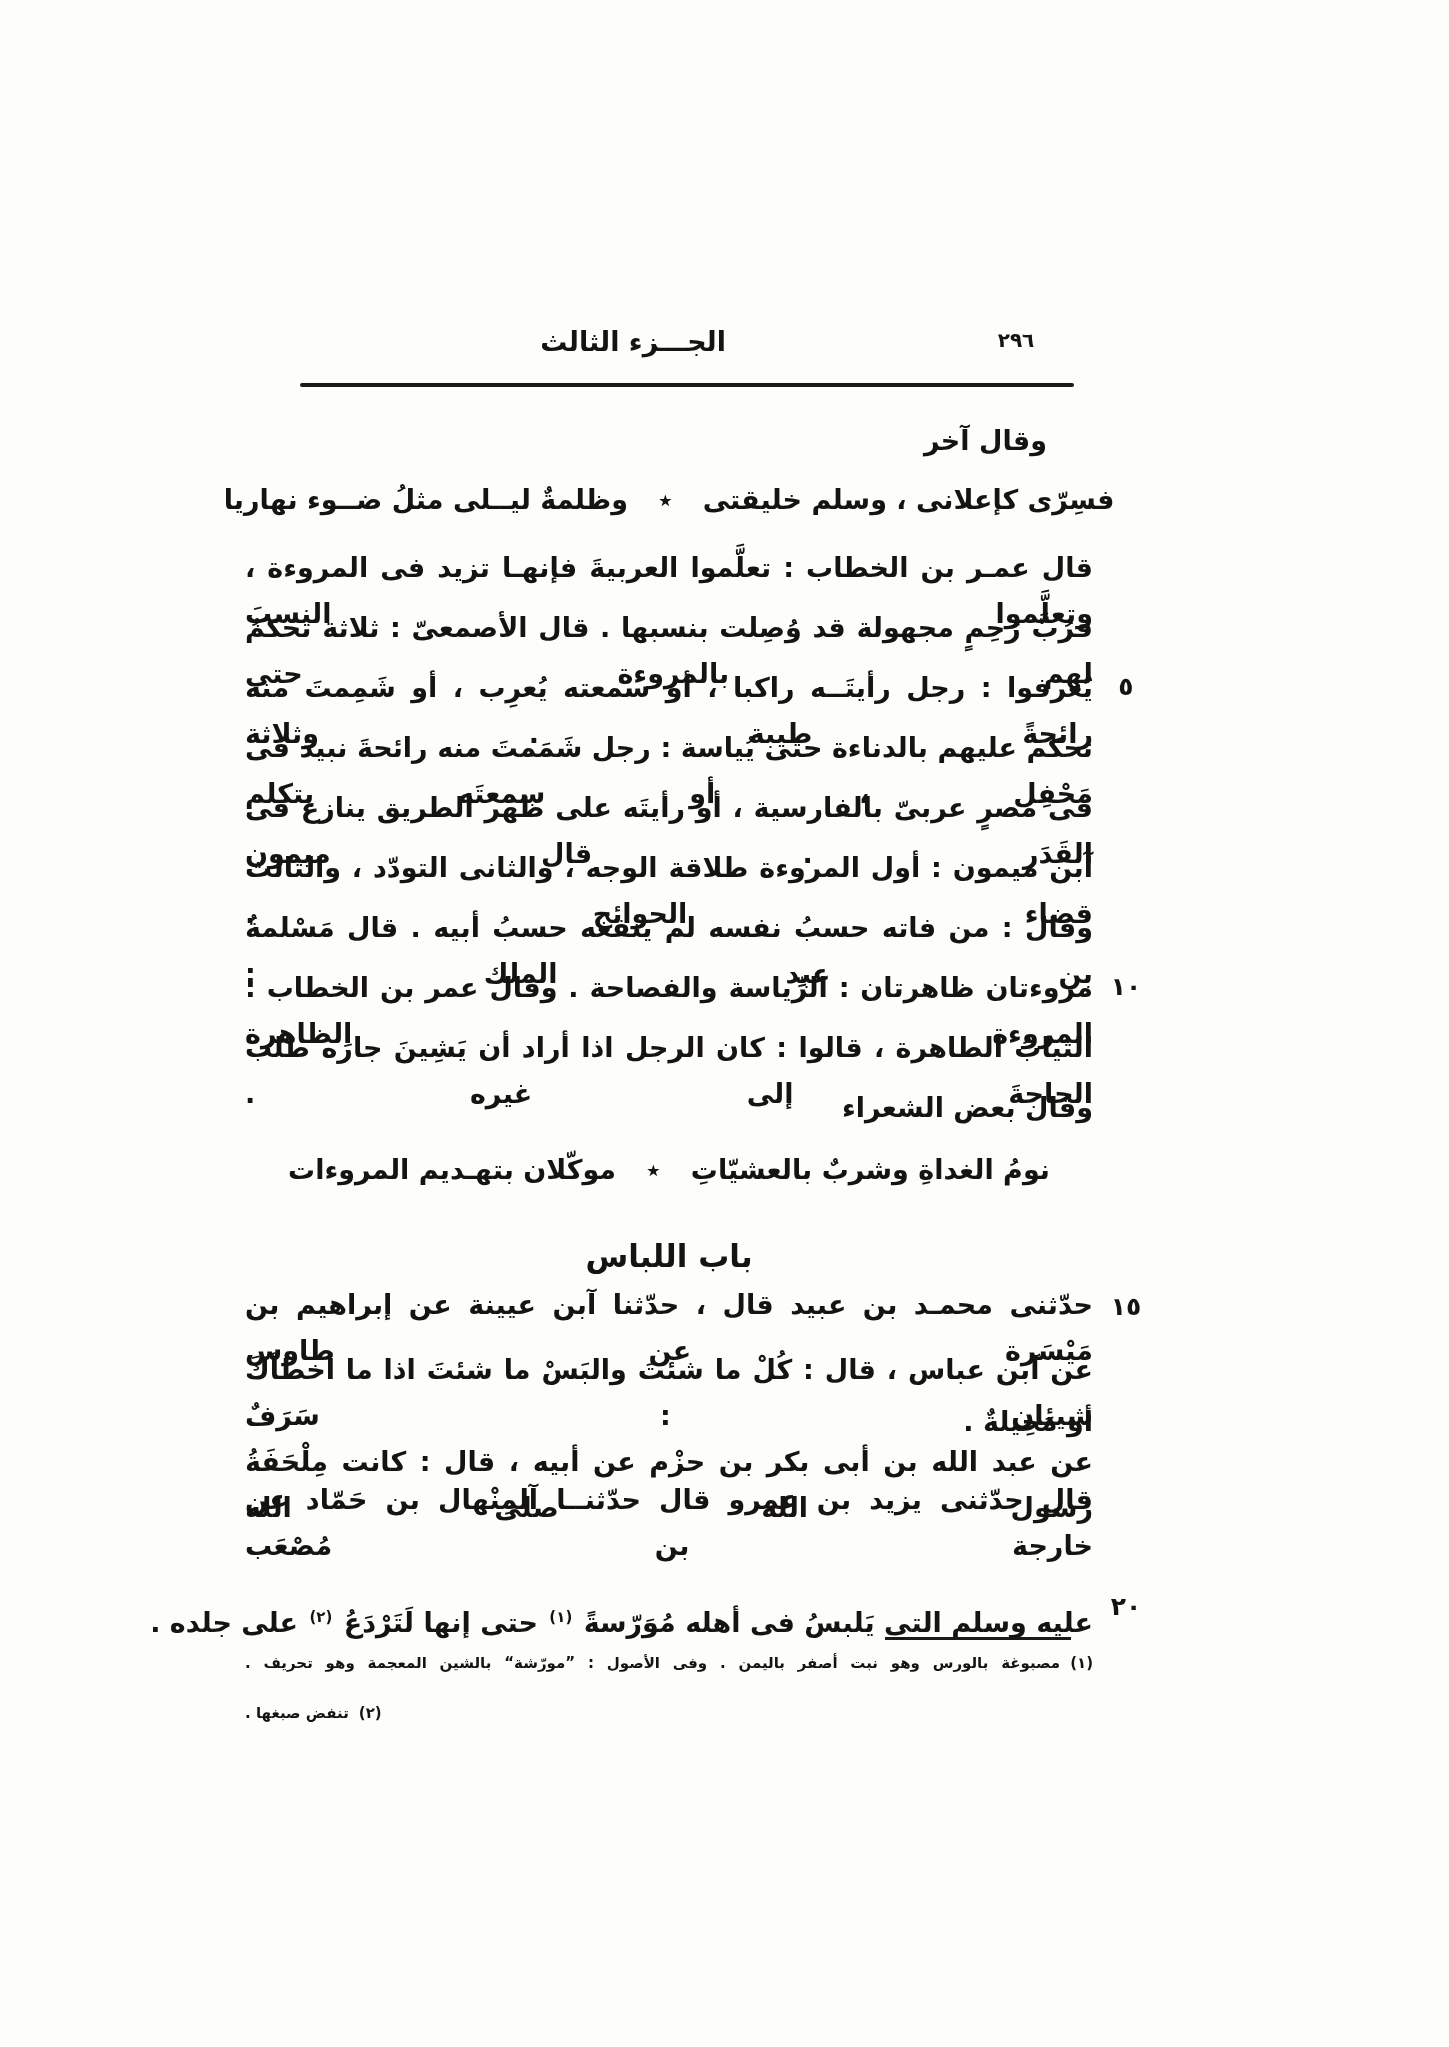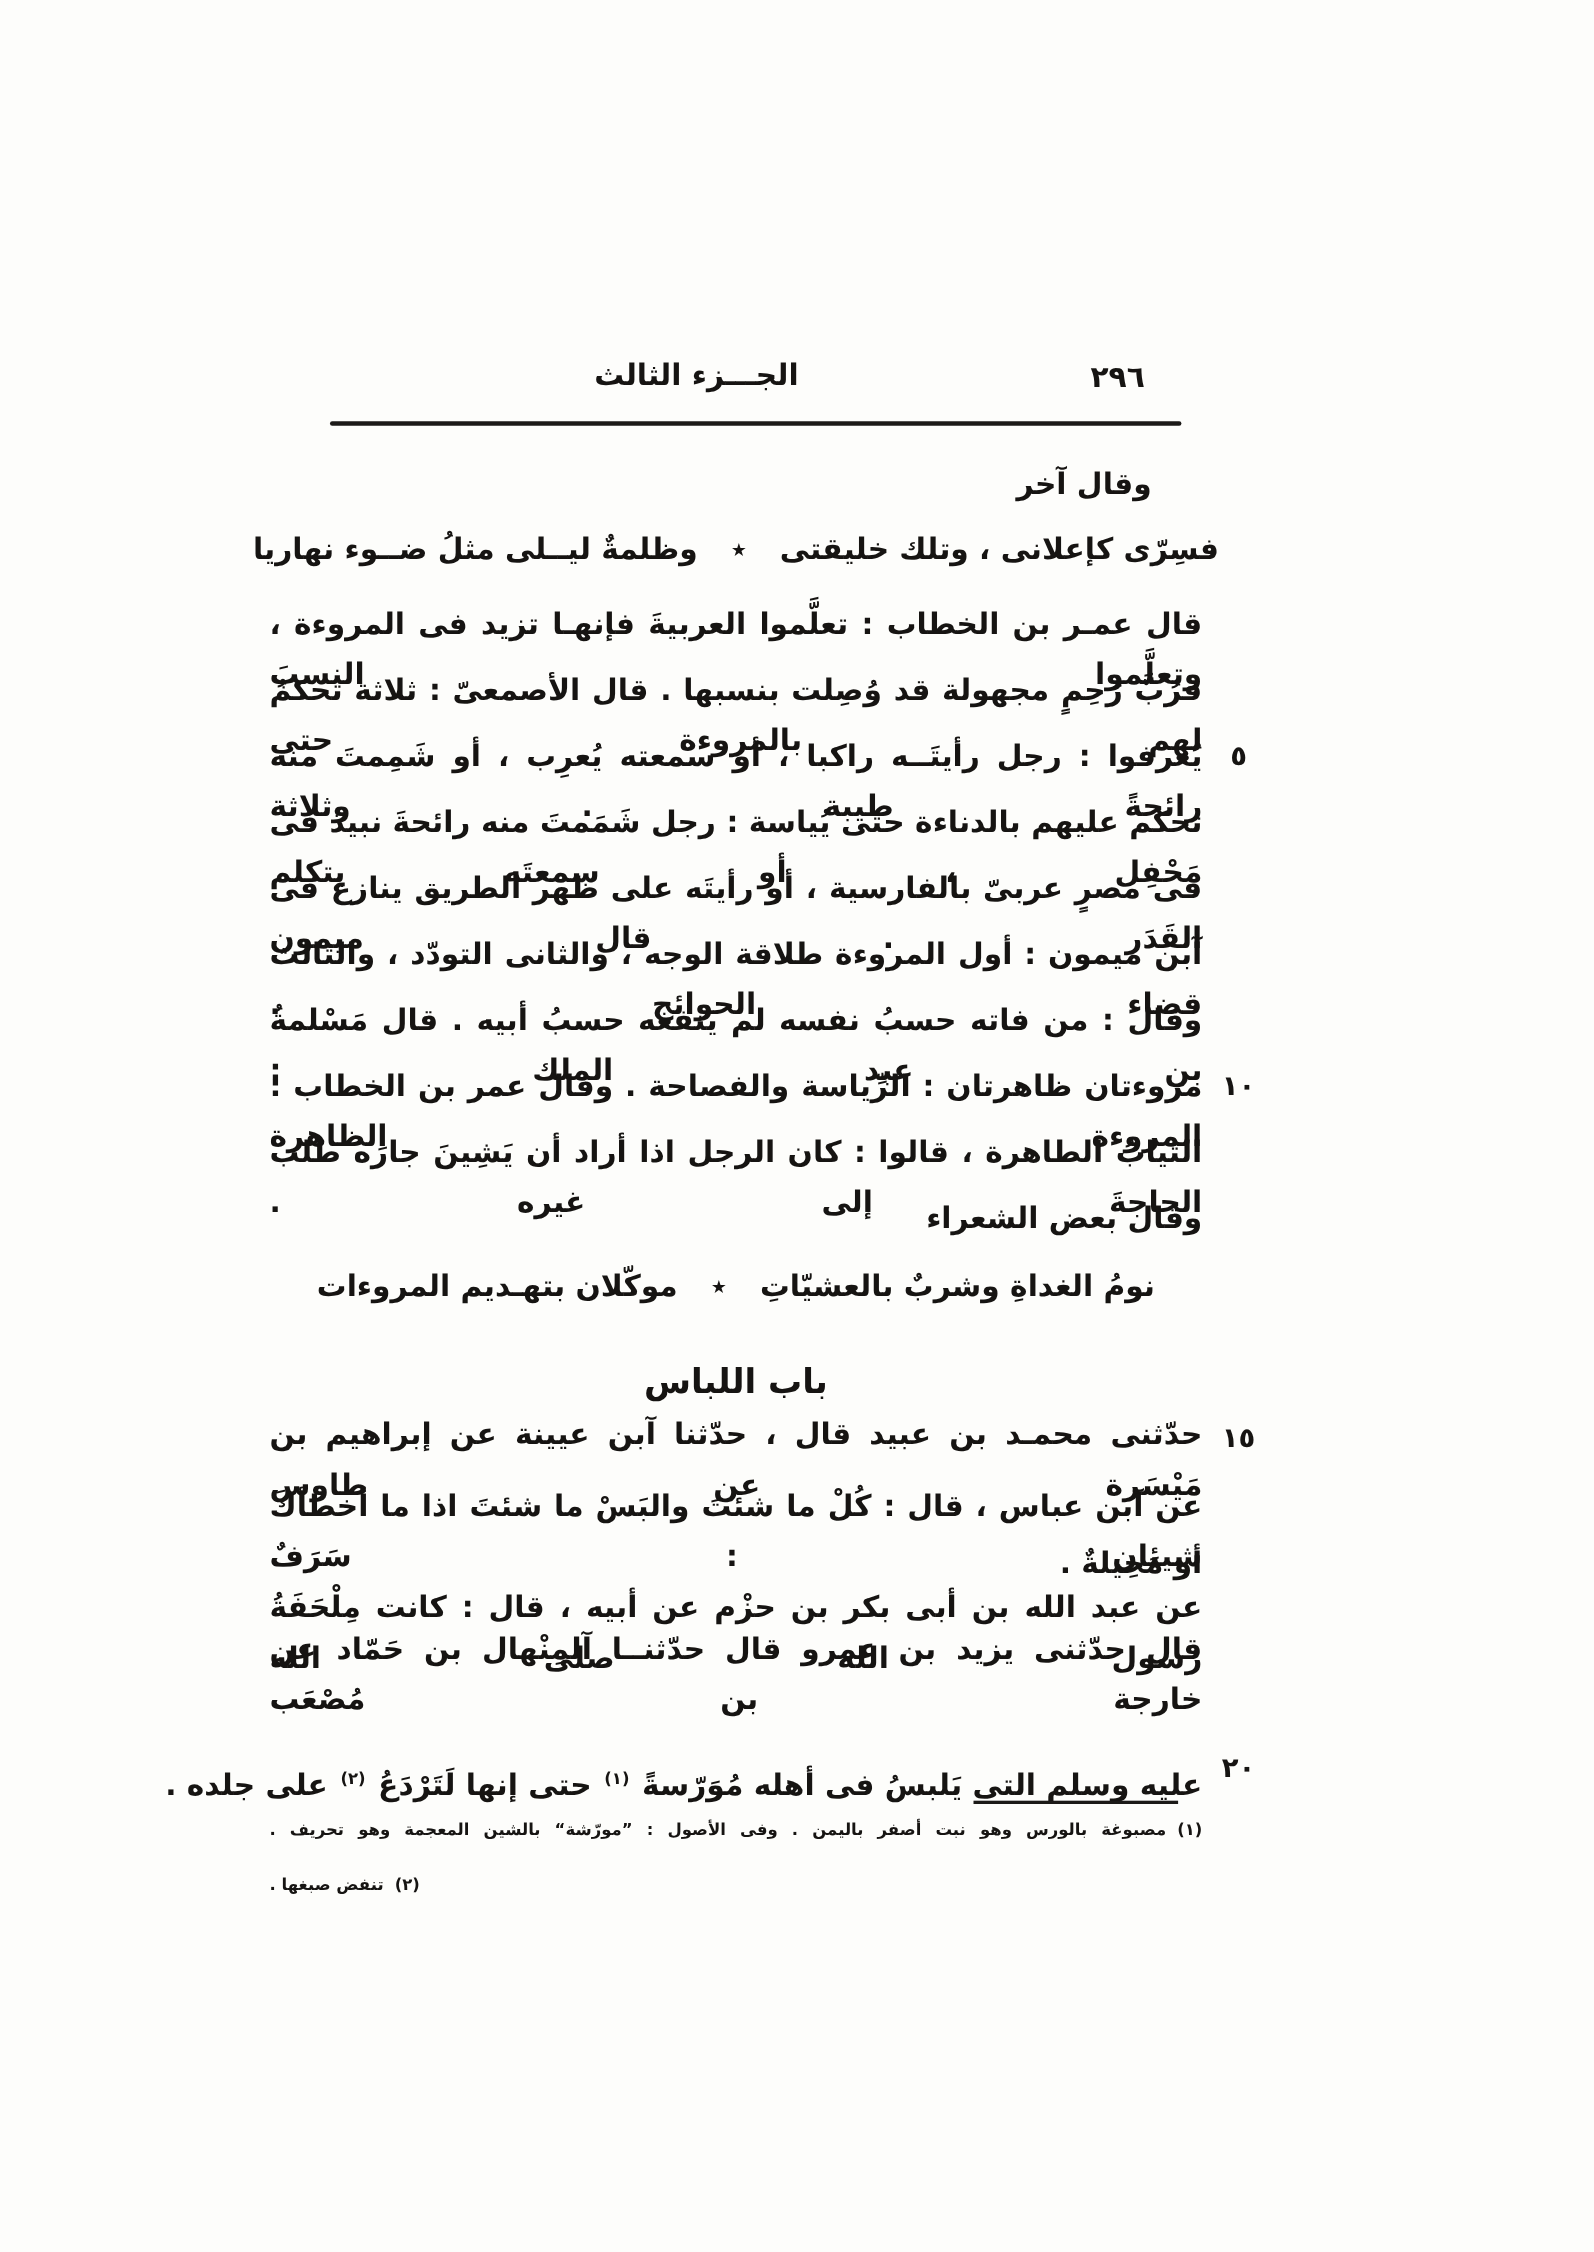--- a/index.html
+++ b/index.html
@@ -13,21 +13,21 @@
     direction:rtl;
     overflow:hidden;
   }
   
   .volume-title{
     position:absolute;top:326px;left:556px;width:170px;
     font-size:27px;font-weight:700;text-align:center;white-space:nowrap;
   }
   .page-number{
     position:absolute;top:328px;left:986px;width:60px;
-    font-size:27px;font-weight:700;text-align:center;letter-spacing:2px;
+    font-size:20px;font-weight:700;text-align:center;letter-spacing:2px;
   }
   .header-rule{
     position:absolute;top:383px;left:300px;width:774px;height:4px;
     background:#1c1a18;border-radius:2px;
   }
   
   .text-block{
     position:absolute;left:245px;top:0;width:848px;height:1641px;
   }
   .line{
@@ -78,21 +78,21 @@
   <div class="margin-num" style="top:672px">٥</div>
   <div class="margin-num" style="top:972px">١٠</div>
   <div class="margin-num" style="top:1292px">١٥</div>
   <div class="margin-num" style="top:1592px">٢٠</div>
 
   <div class="text-block">
 
     <div class="line start indent" style="top:418px">وقال آخر</div>
 
     <div class="line verse" style="top:477px">
-      <span>فسِرّى كإعلانى ، وتلك خليقتى</span>
+      <span>فسِرّى كإعلانى ، وسلم خليقتى</span>
       <span>٭</span>
       <span>وظلمةٌ ليــلى مثلُ ضــوء نهاريا</span>
     </div>
 
     <div class="line just" style="top:545px">قال عمـر بن الخطاب : تعلَّموا العربيةَ فإنهـا تزيد فى المروءة ، وتعلَّموا النسبَ</div>
     <div class="line just" style="top:605px">فرُبَّ رَحِمٍ مجهولة قد وُصِلت بنسبها . قال الأصمعىّ : ثلاثة تحكمُ لهم بالمروءة حتى</div>
     <div class="line just" style="top:665px">يُعرفوا : رجل رأيتَــه راكبا ، أو سمعته يُعرِب ، أو شَمِمتَ منه رائحةً طيبة . وثلاثة</div>
     <div class="line just" style="top:725px">تحكم عليهم بالدناءة حتى يُياسة : رجل شَمَمتَ منه رائحةَ نبيذ فى مَحْفِل ، أو سمعتَه يتكلم</div>
     <div class="line just" style="top:785px">فى مصرٍ عربىّ بالفارسية ، أو رأيتَه على ظهر الطريق ينازع فى القَدَر . قال ميمون</div>
     <div class="line just" style="top:845px">آبن ميمون : أول المروءة طلاقة الوجه ، والثانى التودّد ، والثالث قضاء الحوائج .</div>

